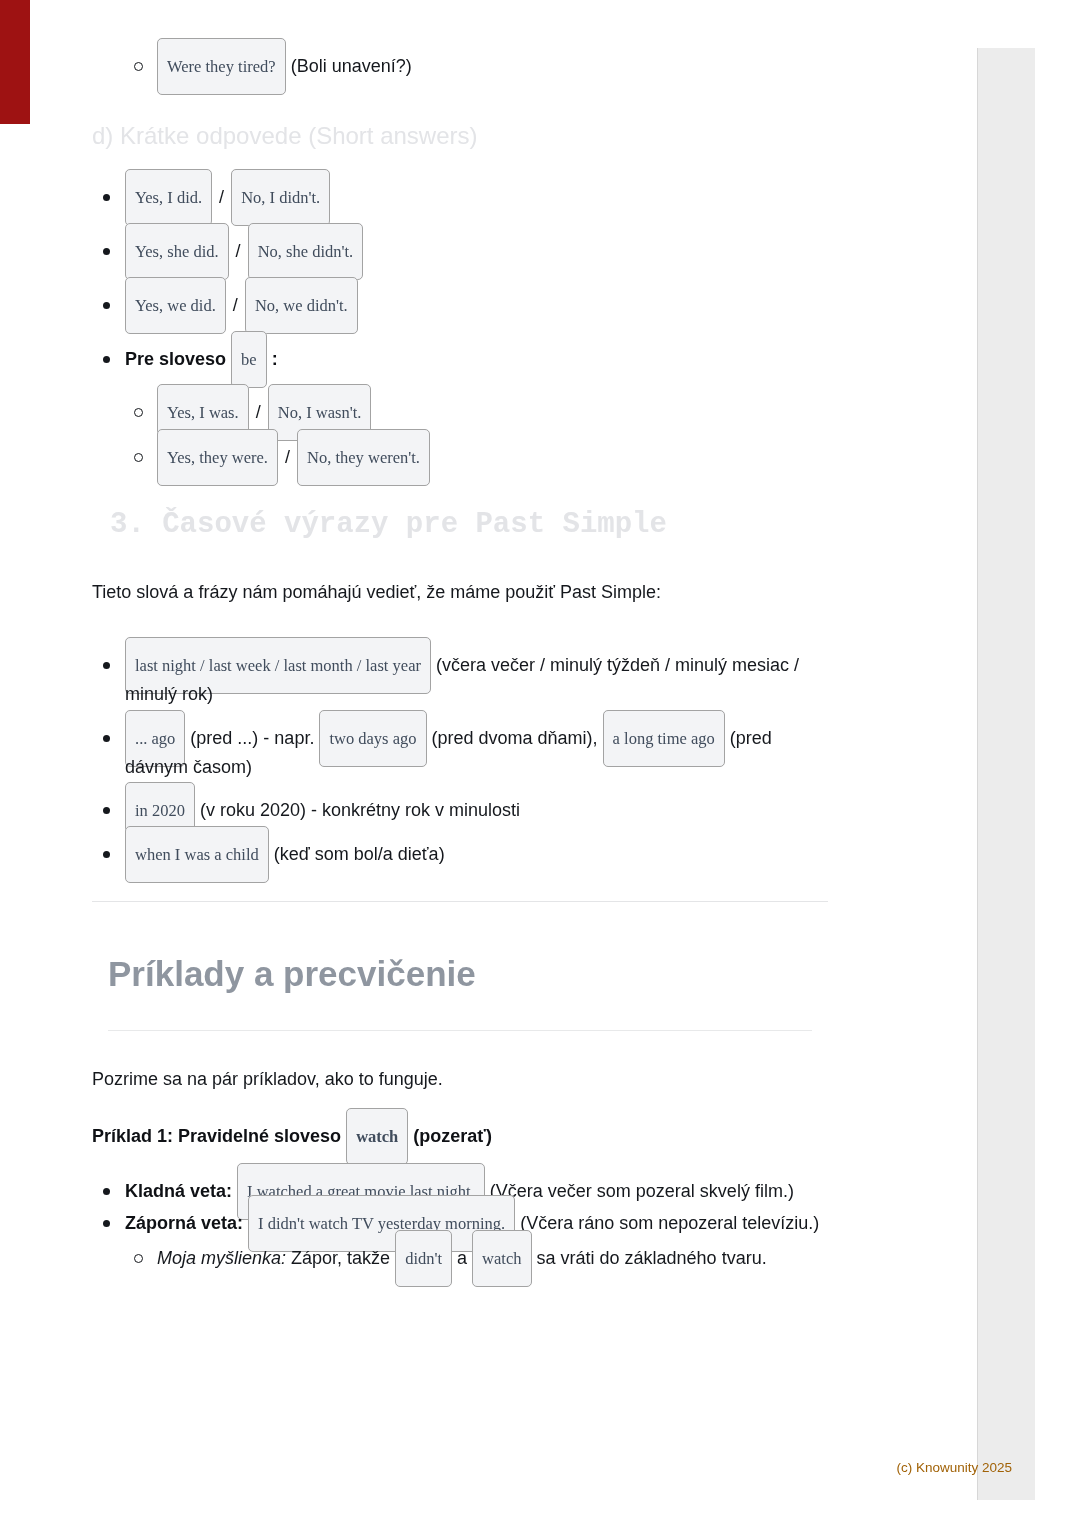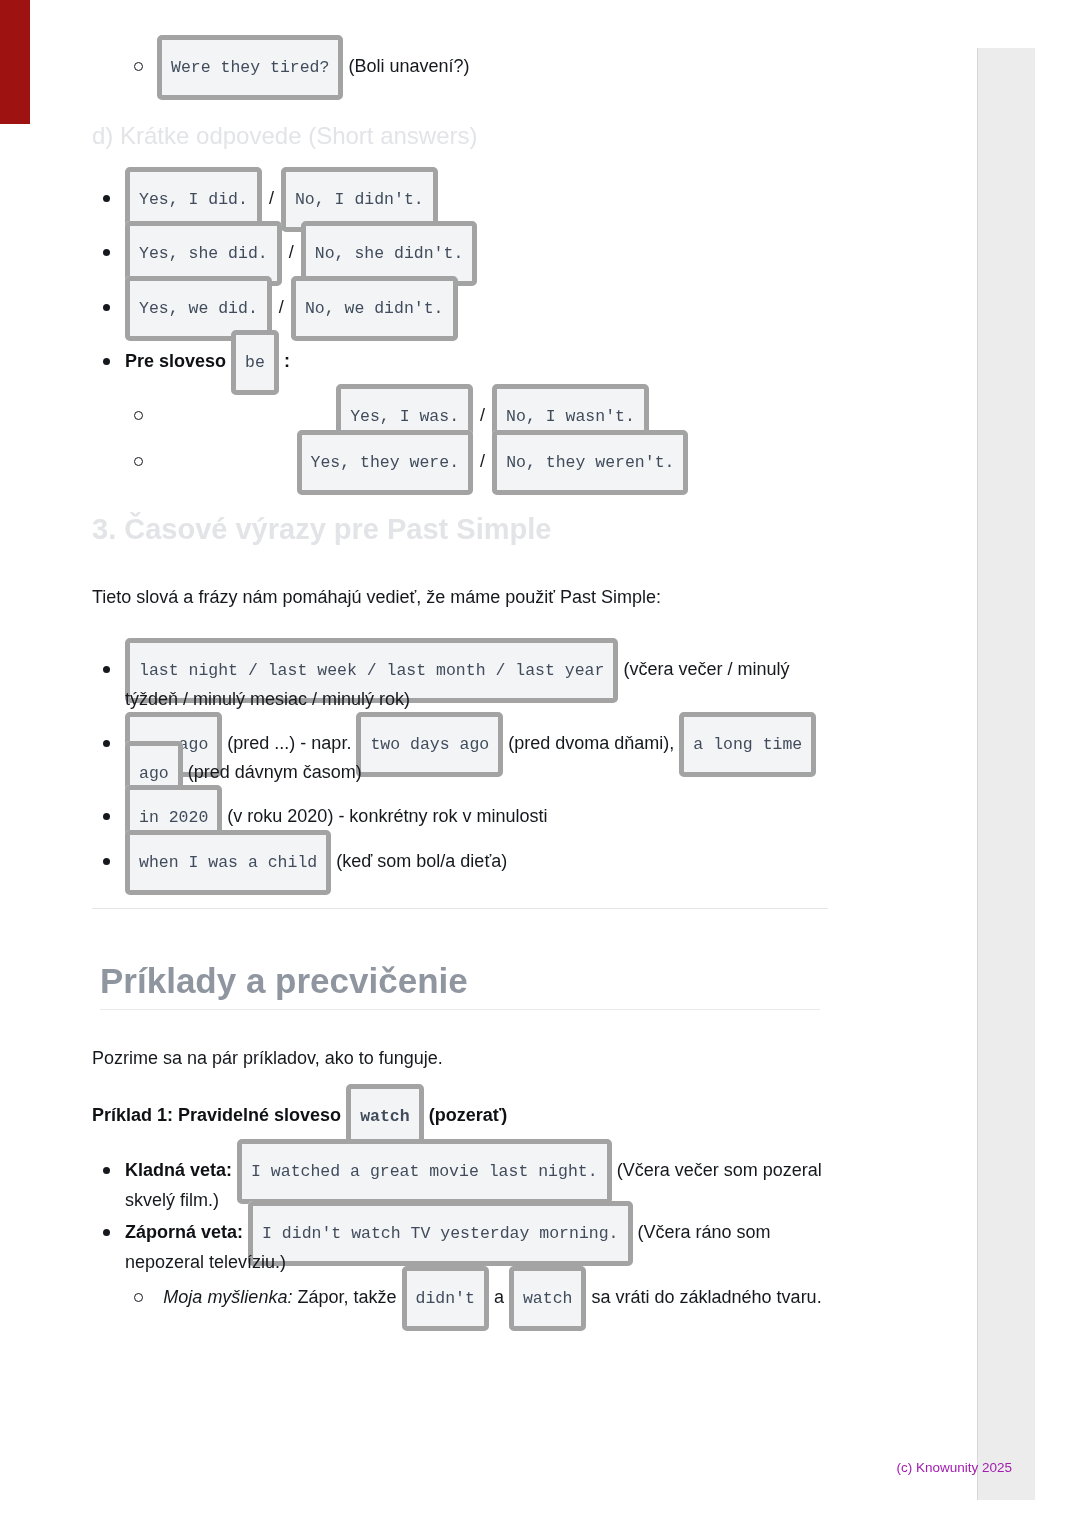--- a/index.html
+++ b/index.html
@@ -22,77 +22,78 @@
     background:#ececec;
     border-left:1px solid #d7d7d7;
   }
   .content {
     position:absolute; left:92px; top:52px;
     width:736px;
     font-size:18px;
     line-height:1.6;
   }
   .chip {
-    font-family:Liberation Mono, monospace;
+    font-family:Liberation Serif, serif;
     font-size:16.5px;
     background:#f3f4f6;
-    border:5px solid #a3a3a3;
+    border:1px solid #a3a3a3;
     border-radius:5px;
     padding:18px 9px;
     color:#40ureq4c5c;
     color:#404c5c;
     -webkit-box-decoration-break:clone;
     box-decoration-break:clone;
   }
   .sep { padding:0 2px; color:#15181d; }
   .li { position:relative; padding-left:33px; }
   .li::before {
     content:""; position:absolute; left:11px; top:11px;
     width:7px; height:7px; border-radius:50%;
     background:#15181d;
   }
   .li2 { position:relative; padding-left:33px; }
   .li2::before {
     content:""; position:absolute; left:10px; top:10px;
     width:7px; height:7px; border-radius:50%;
     border:1.5px solid #15181d; background:transparent;
   }
-  .nested { margin-left:32px;text-align:center; }
+  .nested { margin-left:32px; }
   .intro-item { margin-left:32px; margin-bottom:0; }
   h3.faded {
     color:#e3e4e7; font-size:24px; font-weight:400;
     margin:36px 0 28px;
   }
   h2.faded {
     color:#e3e4e7; font-size:29px; font-weight:700;
-    margin:30px 0 30px;
+    margin:30px 18px 30px;
+    font-family:Liberation Mono, monospace;
   }
   .answers .li { margin-bottom:25px; }
   .presloveso { margin-bottom:22px; }
   .nested .li2 { margin-bottom:16px; }
   p.body-par { margin-bottom:44px; }
   .timelist .li { margin-bottom:15px; }
   hr.rule {
     border:none; border-top:1px solid #e4e5e7;
     margin:32px 0 0;
   }
   h1.main {
     color:#8f96a0; font-size:35px; font-weight:700;
-    margin:44px 8px 0; padding-bottom:0;
+    margin:44px 16px 0; padding-bottom:28px;
     border-bottom:1px solid #e8e9ea;
   }
   p.examples-intro { margin:34px 0 28px; }
   p.ex-title { font-weight:700; margin-bottom:26px; }
   .exlist .li { margin-bottom:4px; }
   .exlist .nested { margin:6px 0 20px 32px; }
   strong { font-weight:700; color:#0f1115; }
   em { font-style:italic; }
   .footer-note {
     position:absolute; top:1460px; right:68px;
-    font-size:13.5px; color:#a21caf; z-index:5;
+    font-size:13.5px; color:#a16207; z-index:5;
   }
 </style>
 </head>
 <body>
 
 <div class="corner-mark"></div>
 <div class="scroll-track"></div>
 
 <main class="content">
 

